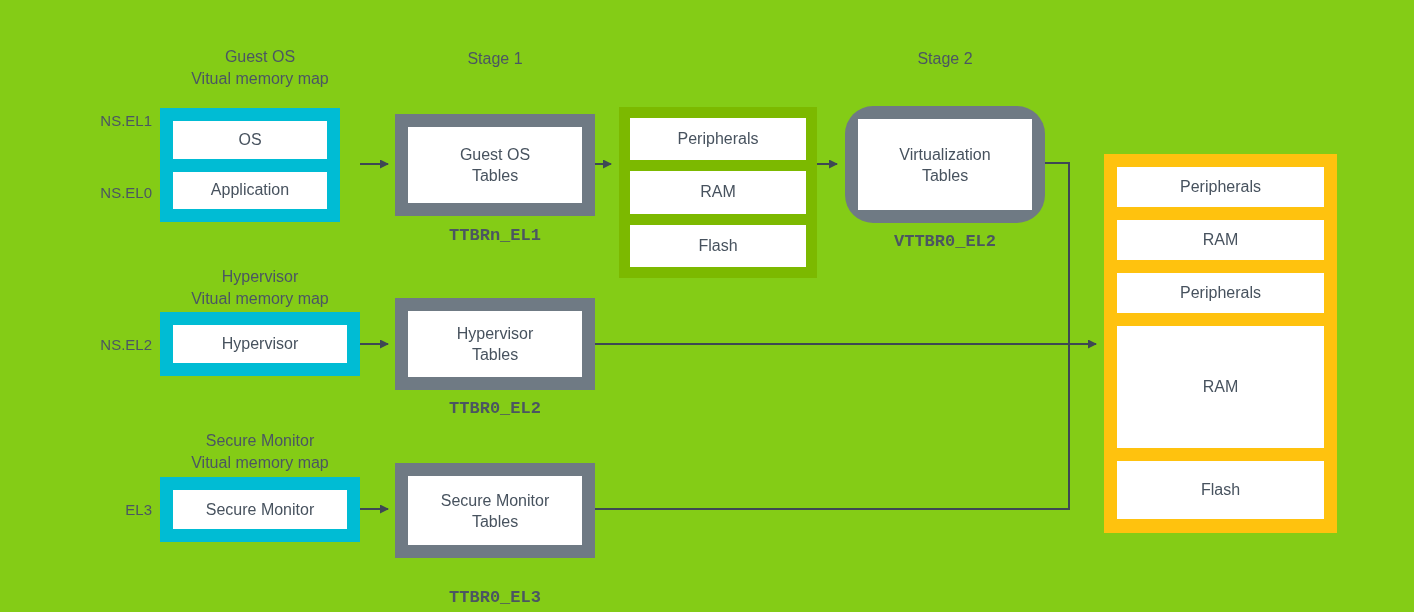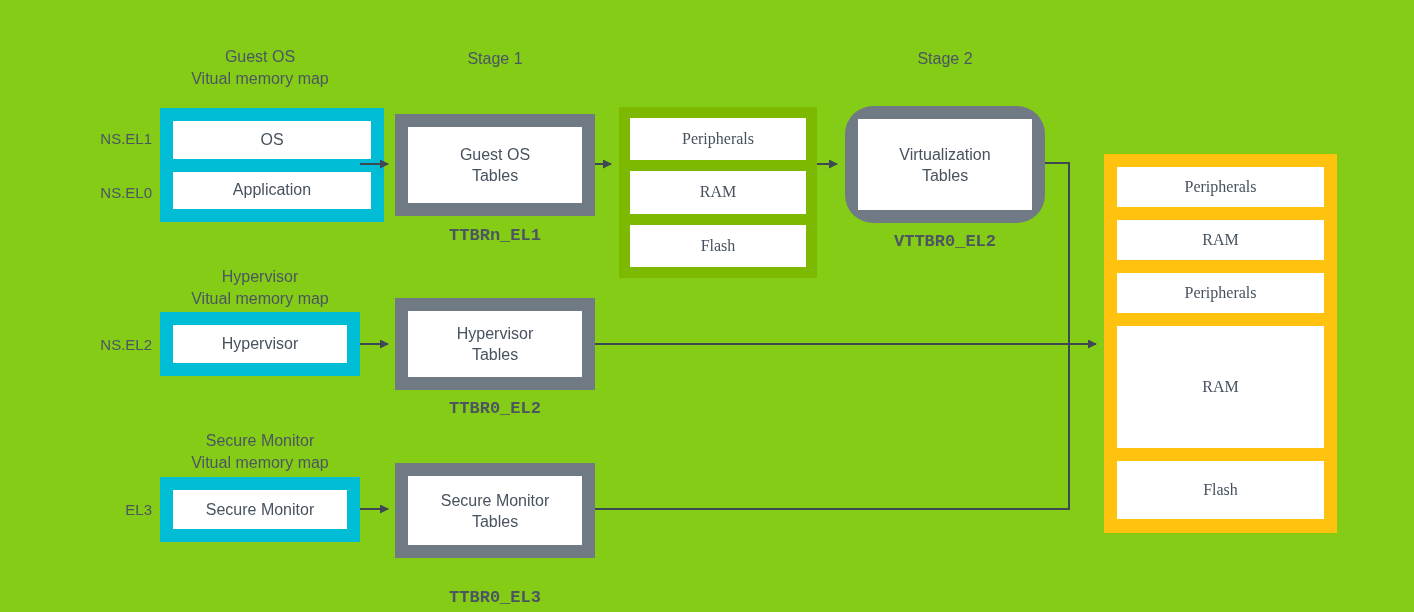--- a/index.html
+++ b/index.html
@@ -13,21 +13,21 @@
   .heading{font-size:16px;line-height:22px;text-align:center;color:#4b5663;}
   .el-label{font-size:15px;width:70px;text-align:right;color:#4b5663;}
   .vm-box{background:var(--cyan);padding:13px;display:flex;flex-direction:column;gap:13px;box-sizing:border-box;}
   .vm-seg{background:#ffffff;flex:1;display:flex;align-items:center;justify-content:center;
           font-size:16px;color:var(--text);}
   .tables-box{background:var(--gray);padding:11px;box-sizing:border-box;display:flex;}
   .tables-inner{background:#ffffff;border:2px solid var(--gray);flex:1;display:flex;flex-direction:column;
           align-items:center;justify-content:center;font-size:16px;line-height:21px;color:var(--text);text-align:center;}
   .reg-label{font-family:"Liberation Mono",monospace;font-weight:bold;font-size:17px;
           text-align:center;color:#4b5661;}
-  .mem-box{padding:13px;display:flex;flex-direction:column;gap:13px;box-sizing:border-box;font-family:Liberation Serif, serif;}
+  .mem-box{padding:13px;display:flex;flex-direction:column;gap:13px;box-sizing:border-box;}
   .mem-box.green{background:var(--green);padding:11px;gap:11px;}
   .mem-box.yellow{background:var(--yellow);}
   .mem-seg{background:#ffffff;display:flex;align-items:center;justify-content:center;
           font-size:16px;color:var(--text);}
   .mem-box.green .mem-seg{flex:1;}
   svg#wires{position:absolute;left:0;top:0;pointer-events:none;}
 </style>
 </head>
 <body>
 
@@ -41,26 +41,26 @@
   <div class="abs heading" style="left:845px;top:48px;width:200px;">Stage 2</div>
   <div class="abs heading" style="left:140px;top:266px;width:240px;">
     <div>Hypervisor</div>
     <div>Vitual memory map</div>
   </div>
   <div class="abs heading" style="left:140px;top:430px;width:240px;">
     <div>Secure Monitor</div>
     <div>Vitual memory map</div>
   </div>
 
-  <div class="abs el-label" style="left:82px;top:130px;">NS.EL1</div>
+  <div class="abs el-label" style="left:82px;top:112px;">NS.EL1</div>
   <div class="abs el-label" style="left:82px;top:184px;">NS.EL0</div>
   <div class="abs el-label" style="left:82px;top:336px;">NS.EL2</div>
   <div class="abs el-label" style="left:82px;top:501px;">EL3</div>
 
-  <div class="abs vm-box" style="left:160px;top:108px;width:224px;height:114px;">
+  <div class="abs vm-box" style="left:160px;top:108px;width:180px;height:114px;">
     <div class="vm-seg">OS</div>
     <div class="vm-seg">Application</div>
   </div>
   <div class="abs vm-box" style="left:160px;top:312px;width:200px;height:64px;">
     <div class="vm-seg">Hypervisor</div>
   </div>
   <div class="abs vm-box" style="left:160px;top:477px;width:200px;height:65px;">
     <div class="vm-seg">Secure Monitor</div>
   </div>
 

